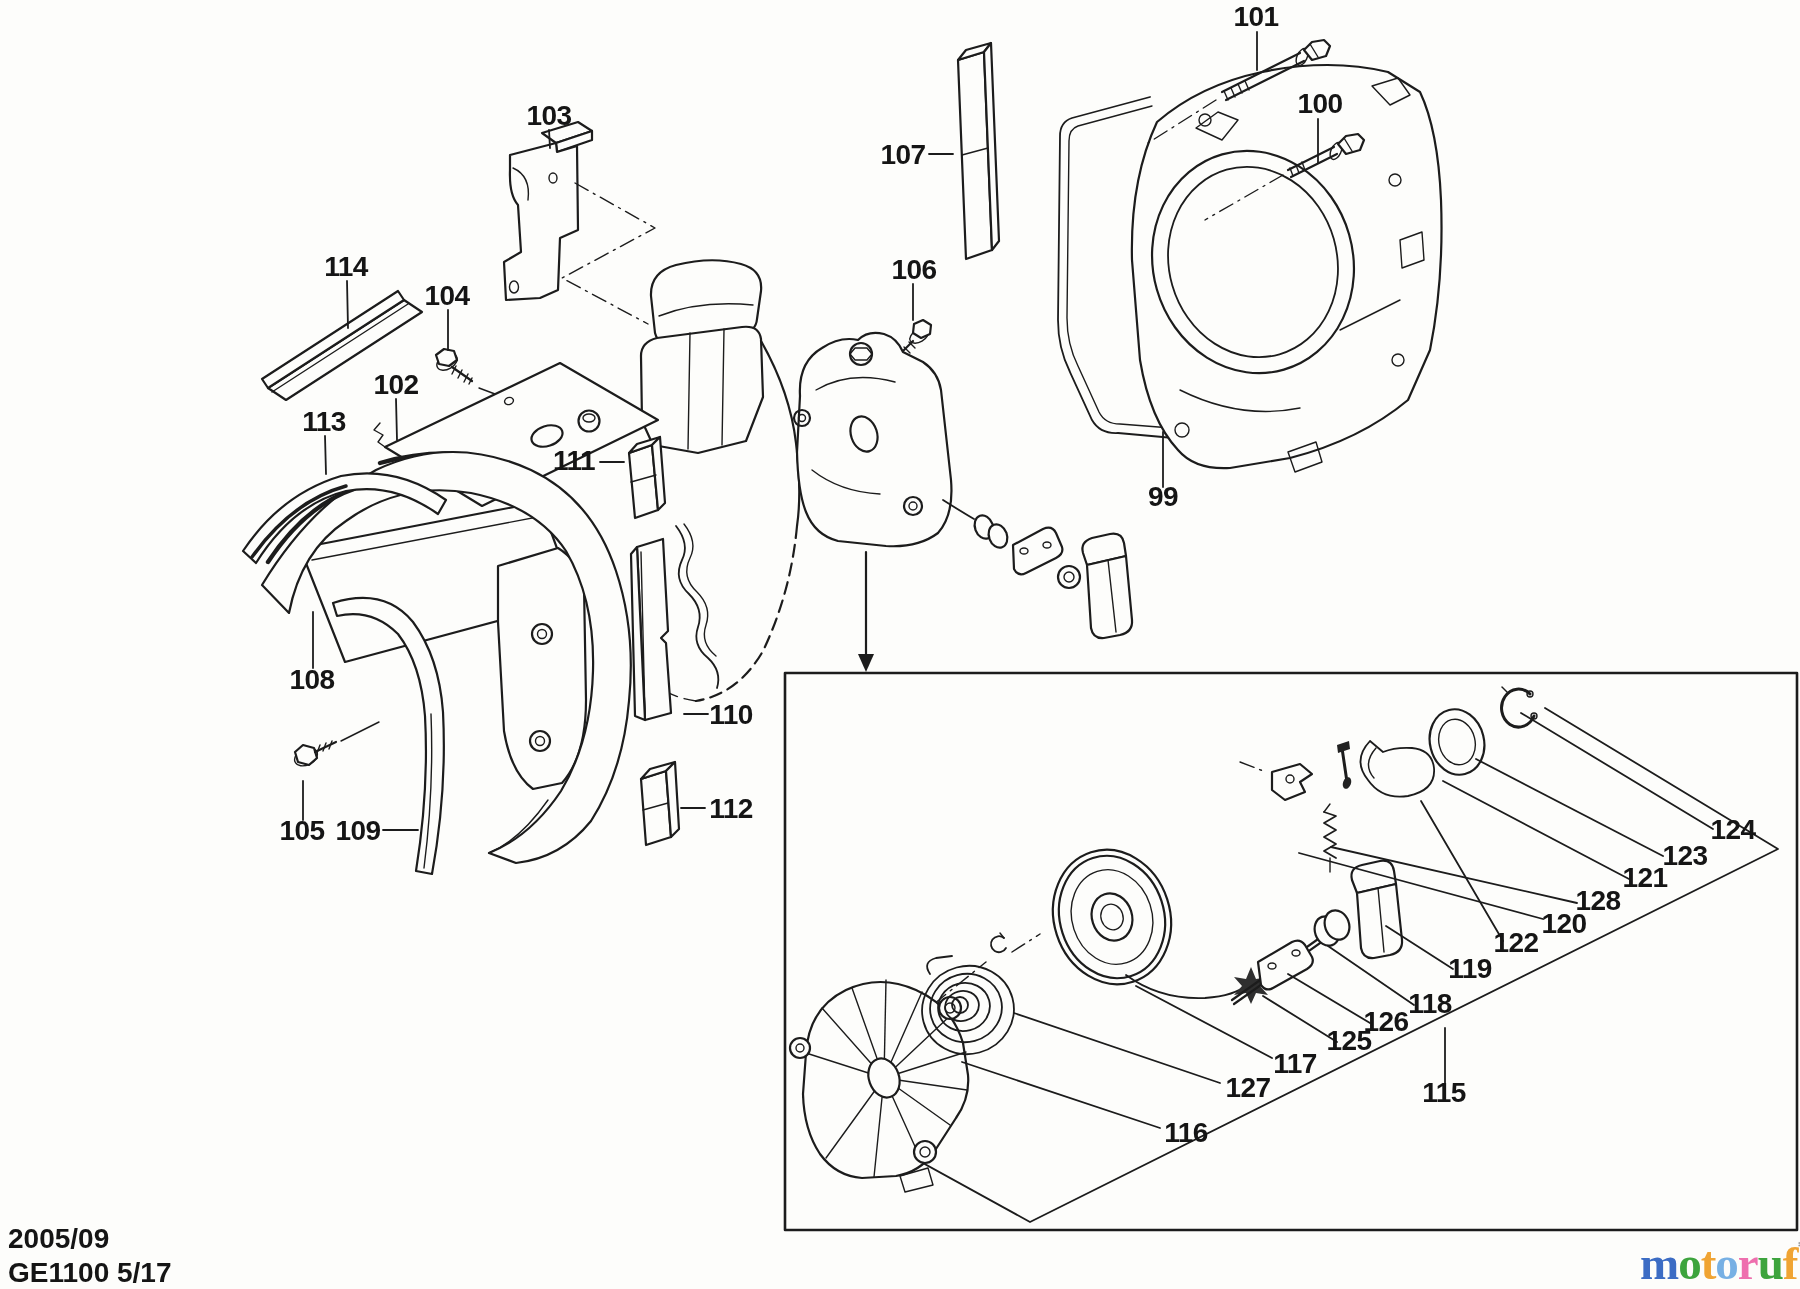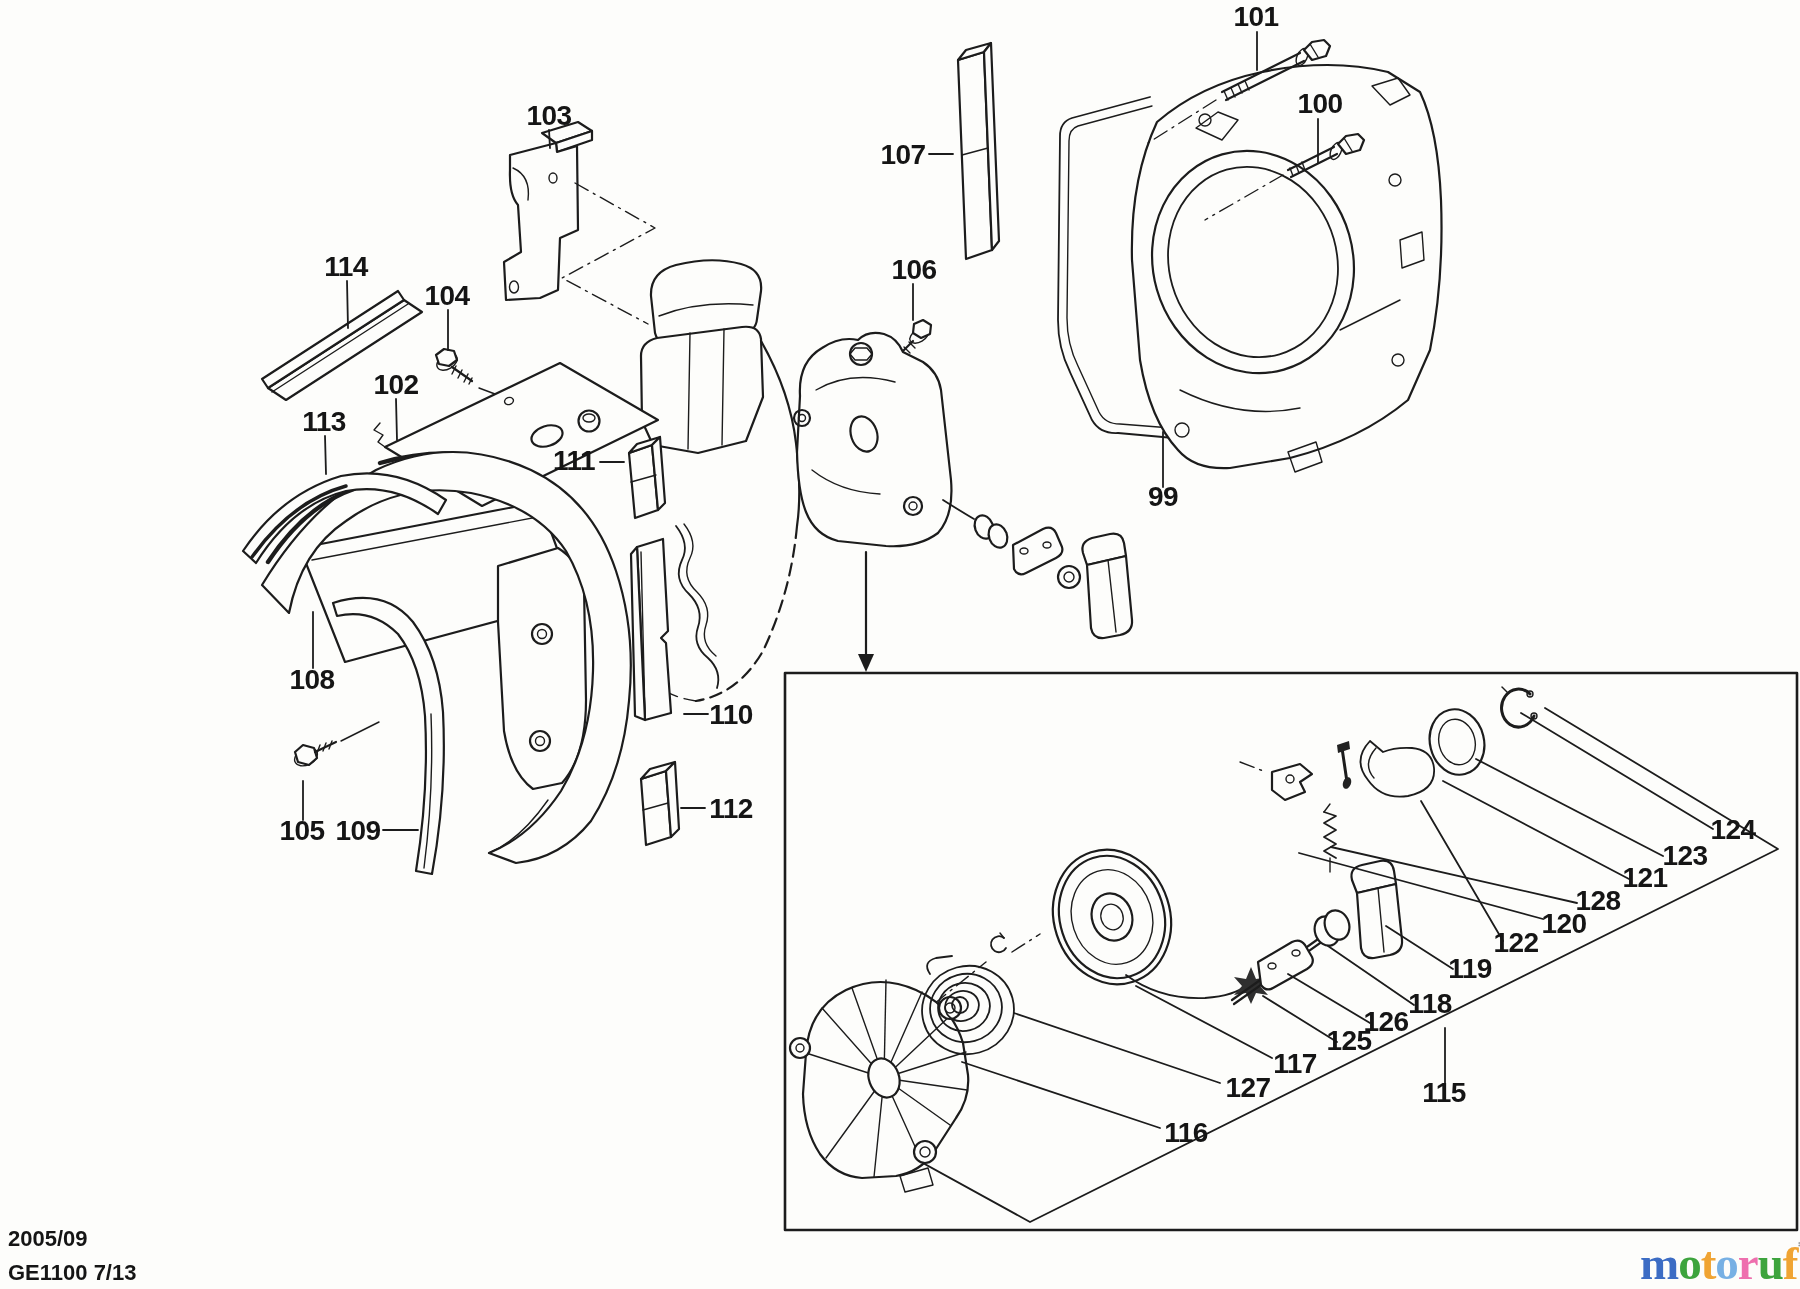--- a/index.html
+++ b/index.html
@@ -8,21 +8,21 @@
   svg{position:absolute;left:0;top:0;}
   .ln{fill:none;stroke:#1c1c1c;stroke-width:2.2;stroke-linecap:round;stroke-linejoin:round;}
   .thin{stroke-width:1.4;}
   .med{stroke-width:1.8;}
   .heavy{stroke-width:4.4;}
   .wfill{fill:#fdfdfb;}
   .dash{stroke-dasharray:12 7;}
   .dashdot{stroke-dasharray:15 6 2 6;}
   .leader{fill:none;stroke:#1c1c1c;stroke-width:1.8;stroke-linecap:round;}
   .plabel{font-family:"Liberation Sans",sans-serif;font-size:28px;font-weight:600;fill:#151515;letter-spacing:-0.5px;text-anchor:middle;}
-  .footer{position:absolute;left:8px;top:1222px;font-size:22px;font-weight:600;color:#151515;line-height:34px;}
+  .footer{position:absolute;left:8px;top:1222px;font-size:28px;font-weight:600;color:#151515;line-height:34px;}
   .logo{position:absolute;left:1640px;top:1236px;font-family:"Liberation Serif",serif;font-weight:700;font-size:47px;letter-spacing:-1px;white-space:nowrap;}
   .logo .star{font-size:17px;vertical-align:27px;letter-spacing:0;}
 </style>
 </head>
 <body>
 
 <div class="page">
 
 <svg width="1800" height="1289" viewBox="0 0 1800 1289">
 
@@ -391,20 +391,20 @@
     <text class="plabel" x="1564" y="933">120</text>
     <text class="plabel" x="1598" y="910">128</text>
     <text class="plabel" x="1645" y="887">121</text>
     <text class="plabel" x="1685" y="865">123</text>
     <text class="plabel" x="1733" y="839">124</text>
   </g>
 </svg>
 
   <div class="footer">
     <div>2005/09</div>
-    <div>GE1100 7/13</div>
+    <div>GE1100 5/17</div>
   </div>
 
   <div class="logo">
     <span style="color: rgb(60, 108, 196);">m</span><span style="color: rgb(61, 164, 61);">o</span><span style="color: rgb(240, 164, 51);">t</span><span style="color: rgb(119, 176, 228);">o</span><span style="color: rgb(238, 111, 174);">r</span><span style="color: rgb(61, 164, 61);">u</span><span style="color: rgb(240, 164, 51);">f</span><span class="star" style="color: rgb(154, 154, 154);">*</span>
   </div>
 
 </div>
 
 </body></html>

